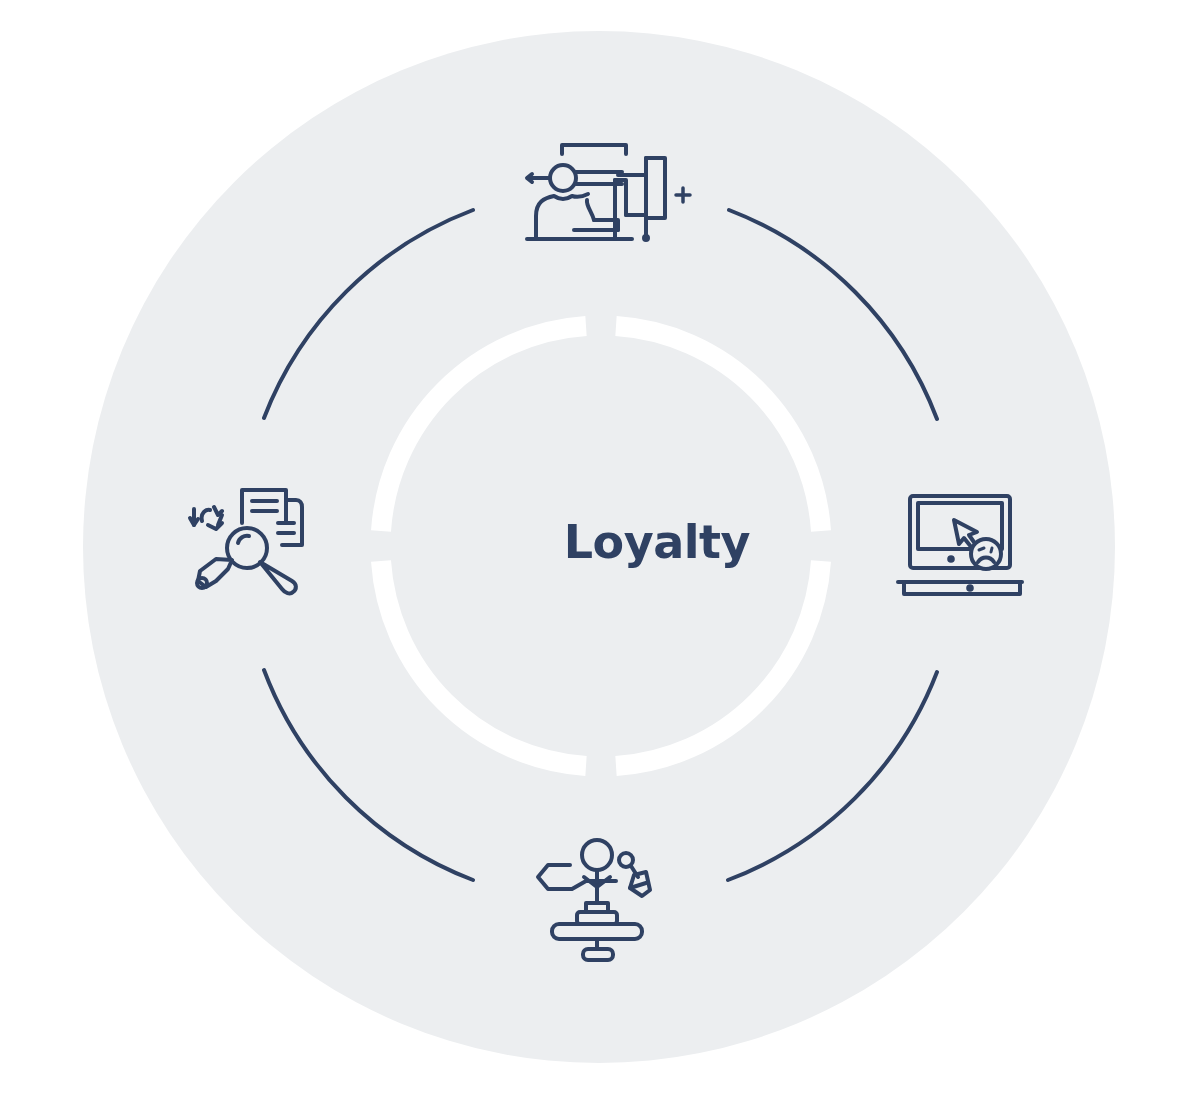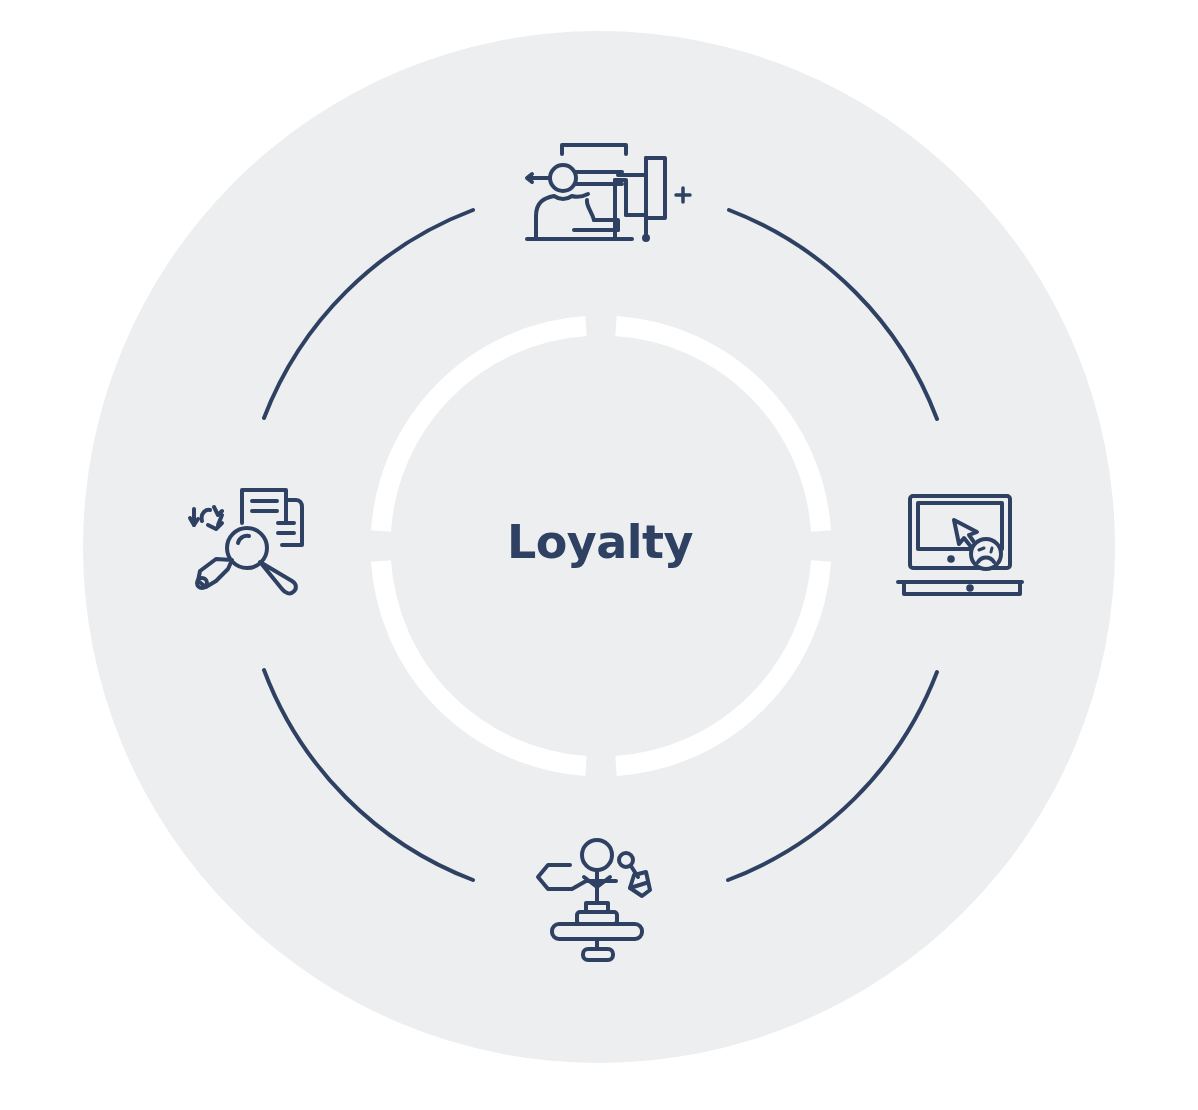--- a/index.html
+++ b/index.html
@@ -1,20 +1,20 @@
 <!DOCTYPE html>
 <html><head>
   <meta charset="utf-8">
   <style>
     html, body { margin: 0; padding: 0; background: #ffffff; }
     body { width: 1198px; height: 1110px; position: relative; overflow: hidden; font-family: "Liberation Sans", sans-serif; }
     .stage { position: absolute; left: 0; top: 0; width: 1198px; height: 1110px; }
     .outer-disc { position: absolute; left: 83px; top: 31px; width: 1032px; height: 1032px; border-radius: 50%; background: #eceef0; }
     svg.rings { position: absolute; left: 0; top: 0; }
-    .center-label { position: absolute; left: 450px; top: 515px; width: 300px; text-align: center; font-family: "DejaVu Sans", sans-serif; font-weight: bold; font-size: 46px; letter-spacing: -0.5px; }
+    .center-label { position: absolute; left: 450px; top: 515px; width: 300px; text-align: right; font-family: "DejaVu Sans", sans-serif; font-weight: bold; font-size: 46px; letter-spacing: -0.5px; }
     .node-icon { position: absolute; }
   </style>
 </head>
 <body>
 
 <div class="stage">
   <div class="outer-disc"></div>
 
   <svg class="rings" width="1198" height="1110" viewBox="0 0 1198 1110">
 

